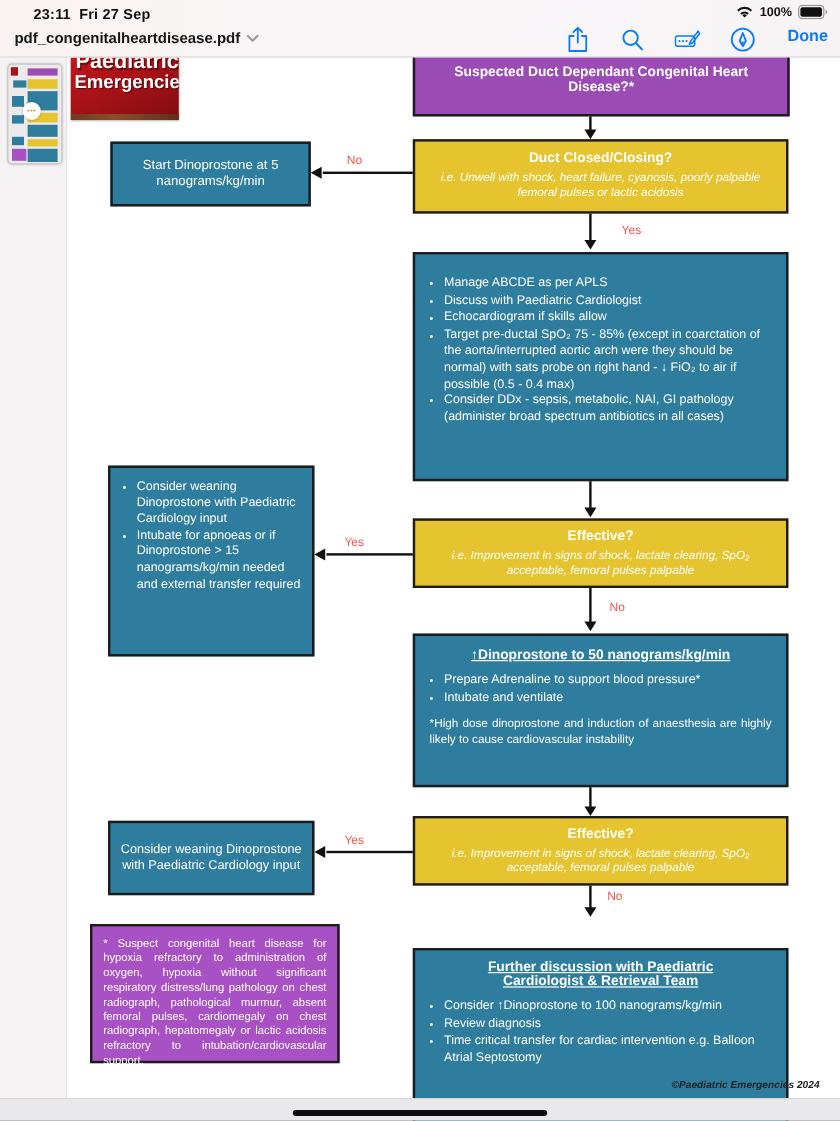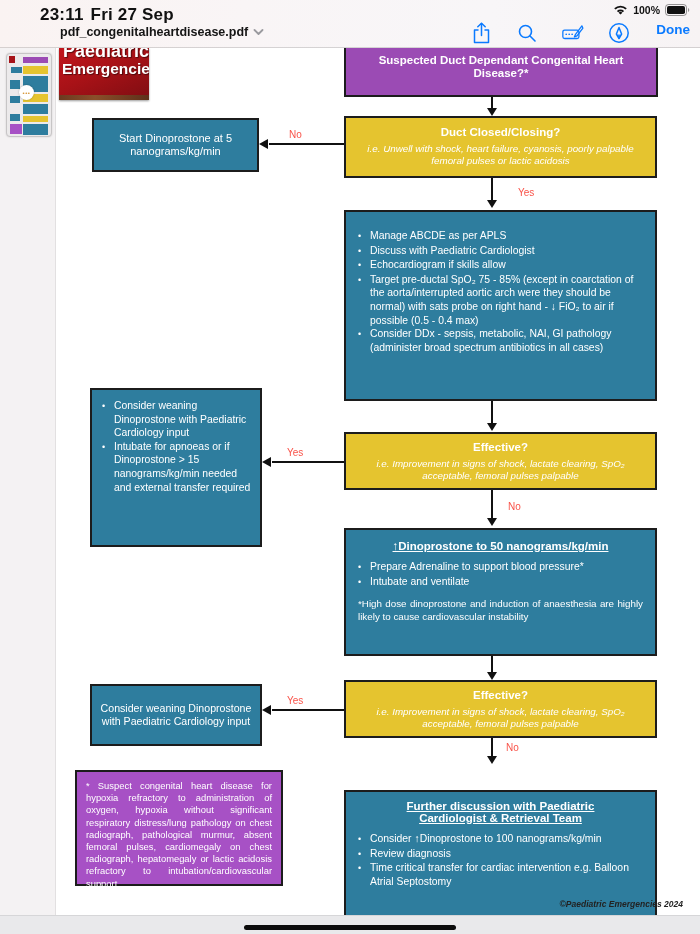--- a/index.html
+++ b/index.html
@@ -5,27 +5,27 @@
   * { margin:0; padding:0; box-sizing:border-box; }
   html,body { background:#000; }
   body { font-family:"Liberation Sans","DejaVu Sans",sans-serif; }
   .screen { position:relative; width:700px; height:934px; background:#fff; overflow:hidden; margin:0 auto; }
 
   
   .chrome { position:absolute; top:0; left:0; width:700px; height:48px; z-index:50;
     background:linear-gradient(90deg,#faf3f2 0%,#f9f5f6 35%,#f8f6f8 70%,#f7f3f4 100%);
     border-bottom:1px solid rgba(0,0,0,0.14); }
   .statusbar { position:absolute; top:0; left:0; right:0; height:22px; }
-  .sb-left { position:absolute; left:40px; top:5px; font-size:17px; font-weight:700; color:#111; letter-spacing:.2px; }
+  .sb-left { position:absolute; left:28px; top:5px; font-size:12px; font-weight:700; color:#111; letter-spacing:.2px; }
   .sb-date { font-weight:600; margin-left:7px; }
   .sb-right { position:absolute; right:10px; top:4px; display:flex; align-items:flex-start; gap:5px; }
   .sb-batt-pct { font-size:10.5px; font-weight:600; color:#111; }
 
   .toolbar { position:absolute; top:22px; left:0; right:0; height:26px; }
-  .file-group { position:absolute; left:12px; top:3px; display:flex; align-items:center; gap:5px; cursor:default;margin-left:48px; }
+  .file-group { position:absolute; left:12px; top:3px; display:flex; align-items:center; gap:5px; cursor:default; }
   .file-name { font-size:12.5px; font-weight:700; color:#151515; }
   .tb-right { position:absolute; right:8px; top:0; height:26px; display:flex; gap:24px; }
   .tb-btn { width:22px; height:22px; display:flex; align-items:center; justify-content:center; }
   .done-btn { font-size:13.5px; font-weight:700; color:#0a7aff; padding:0 2px; }
 
   
   .sidebar { position:absolute; left:0; top:48px; width:56px; height:867px; background:#f4f2f3; border-right:1px solid rgba(0,0,0,0.07); z-index:5; }
   .thumb { position:absolute; left:6px; top:5px; width:46px; height:84px; background:#eceaeb; border:1px solid #c7c5c6; border-radius:4px; box-shadow:0 0 2px rgba(0,0,0,.15); overflow:hidden; }
   .thumb .m { position:absolute; }
   .badge { position:absolute; left:12px; top:31px; width:15px; height:15px; border-radius:50%; background:#fff; box-shadow:0 0 2px rgba(0,0,0,.3); display:flex; align-items:center; justify-content:center; font-size:6px; letter-spacing:.5px; color:#d6973a; font-weight:700; }

